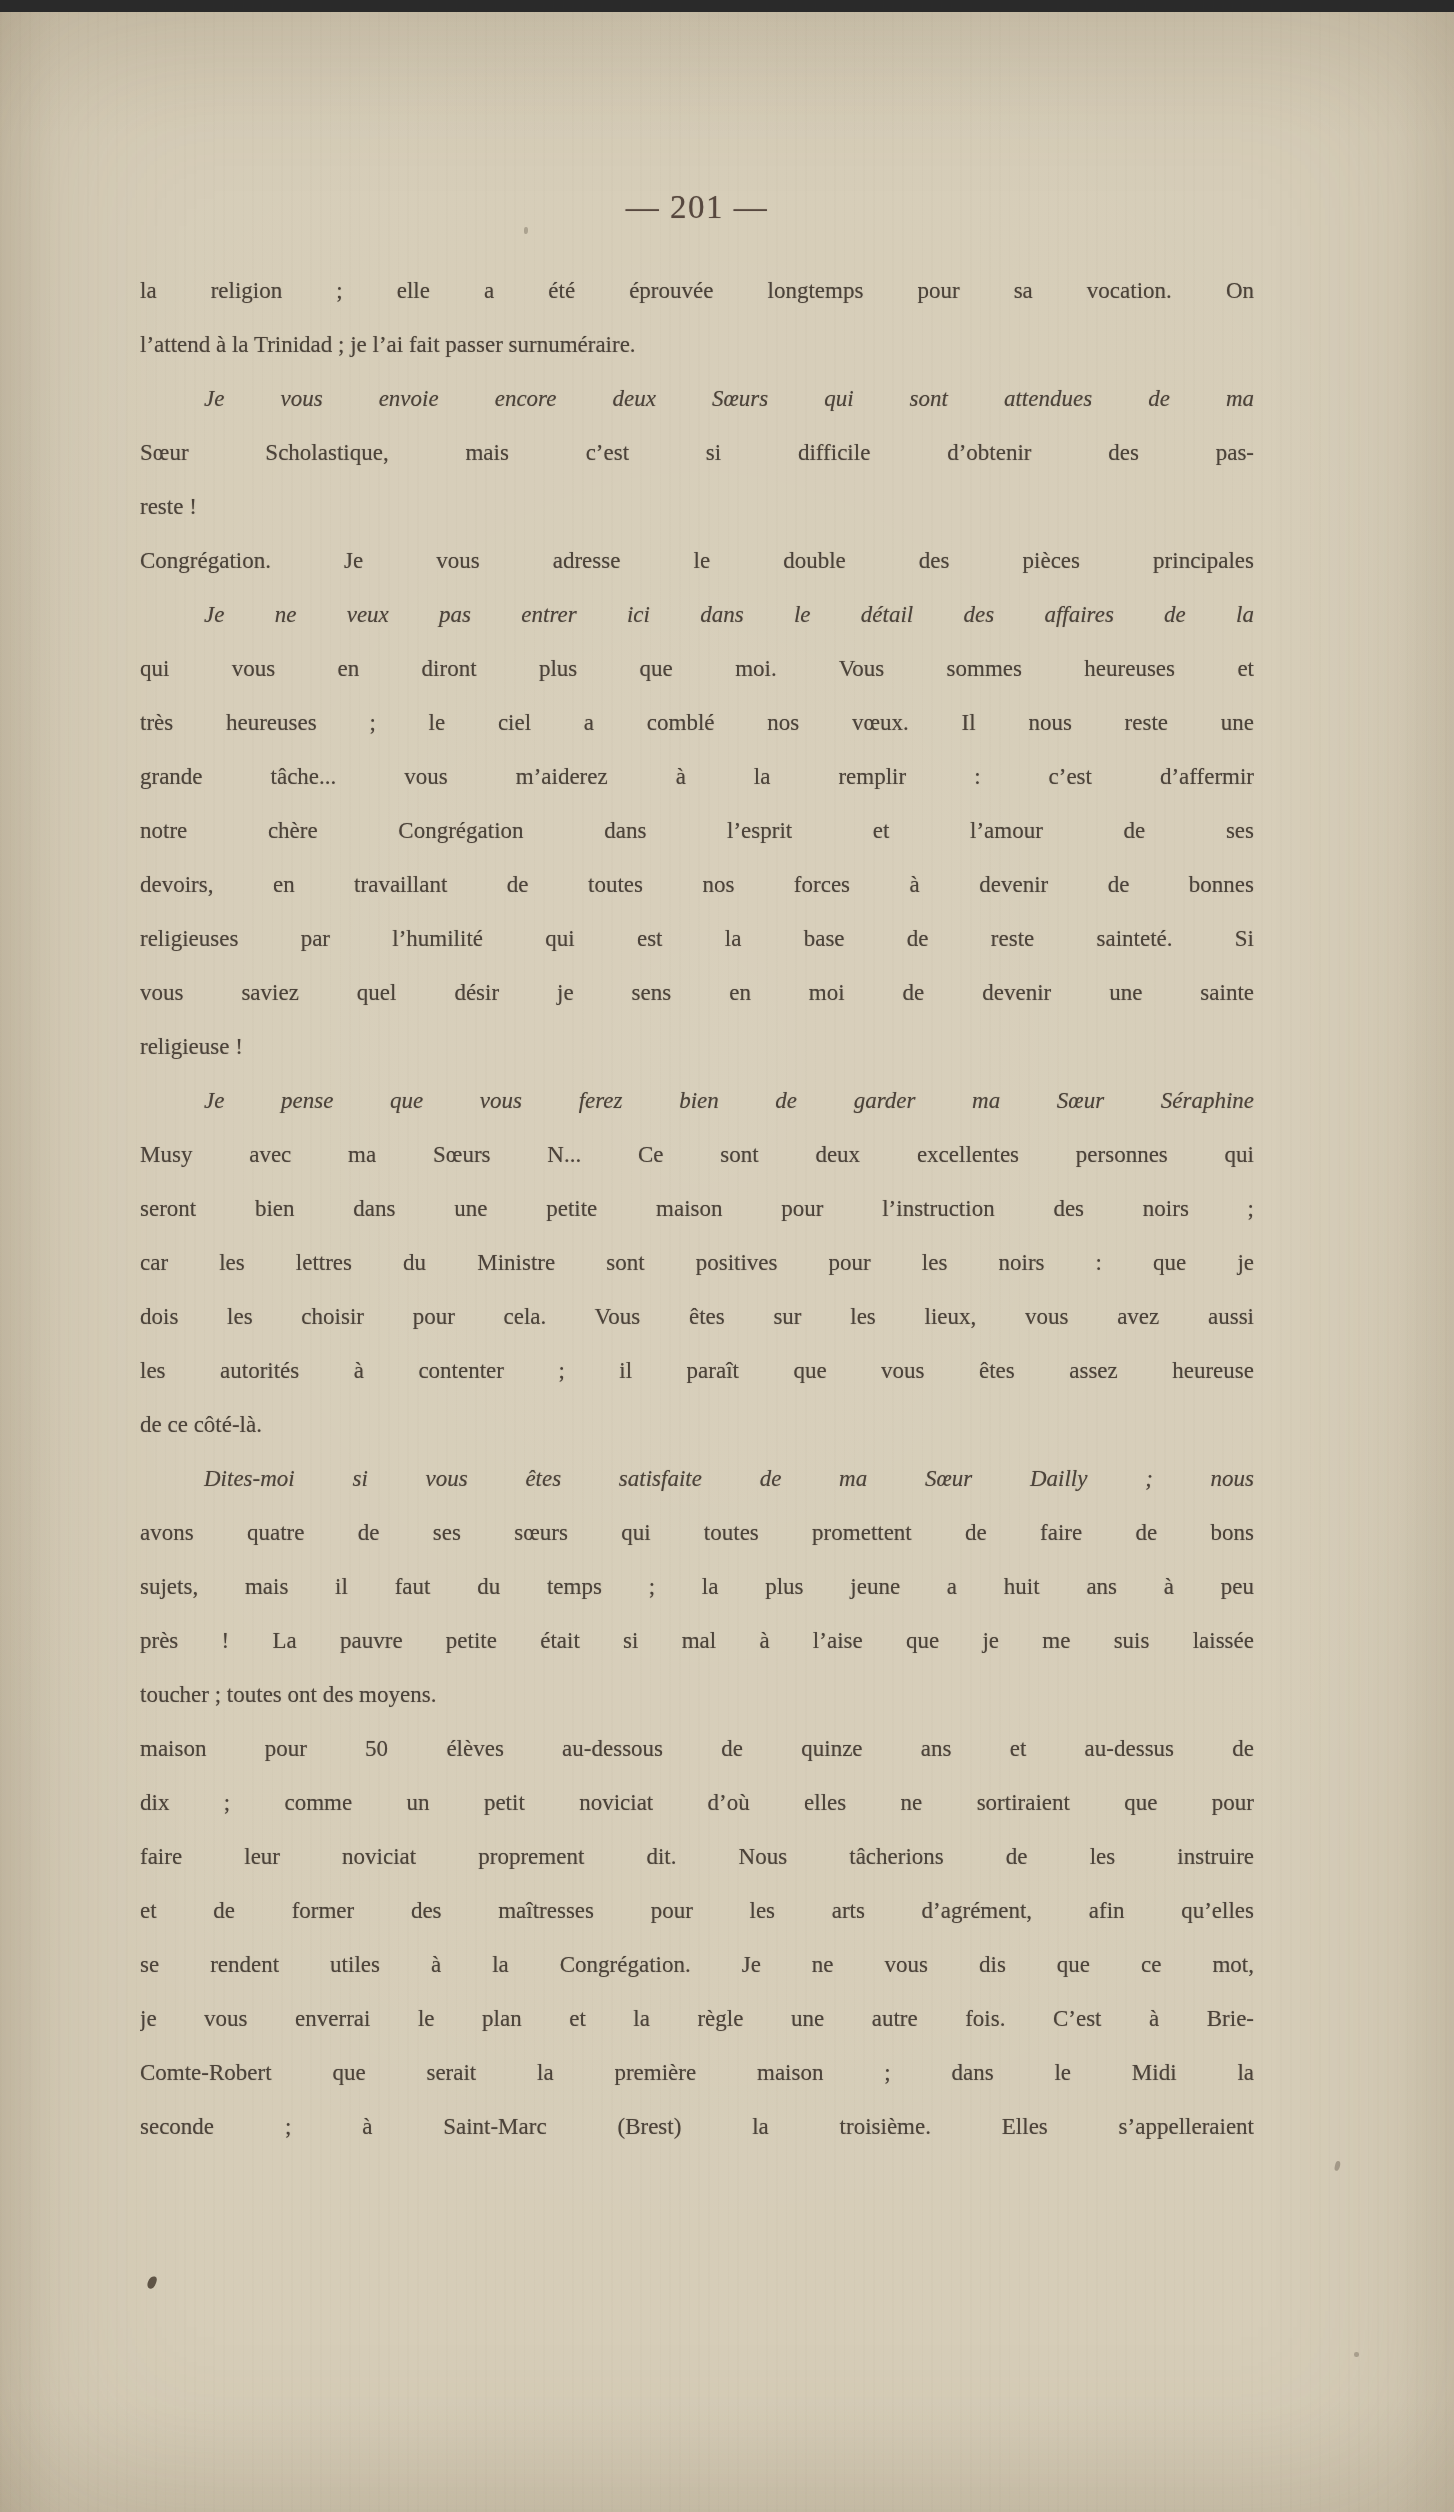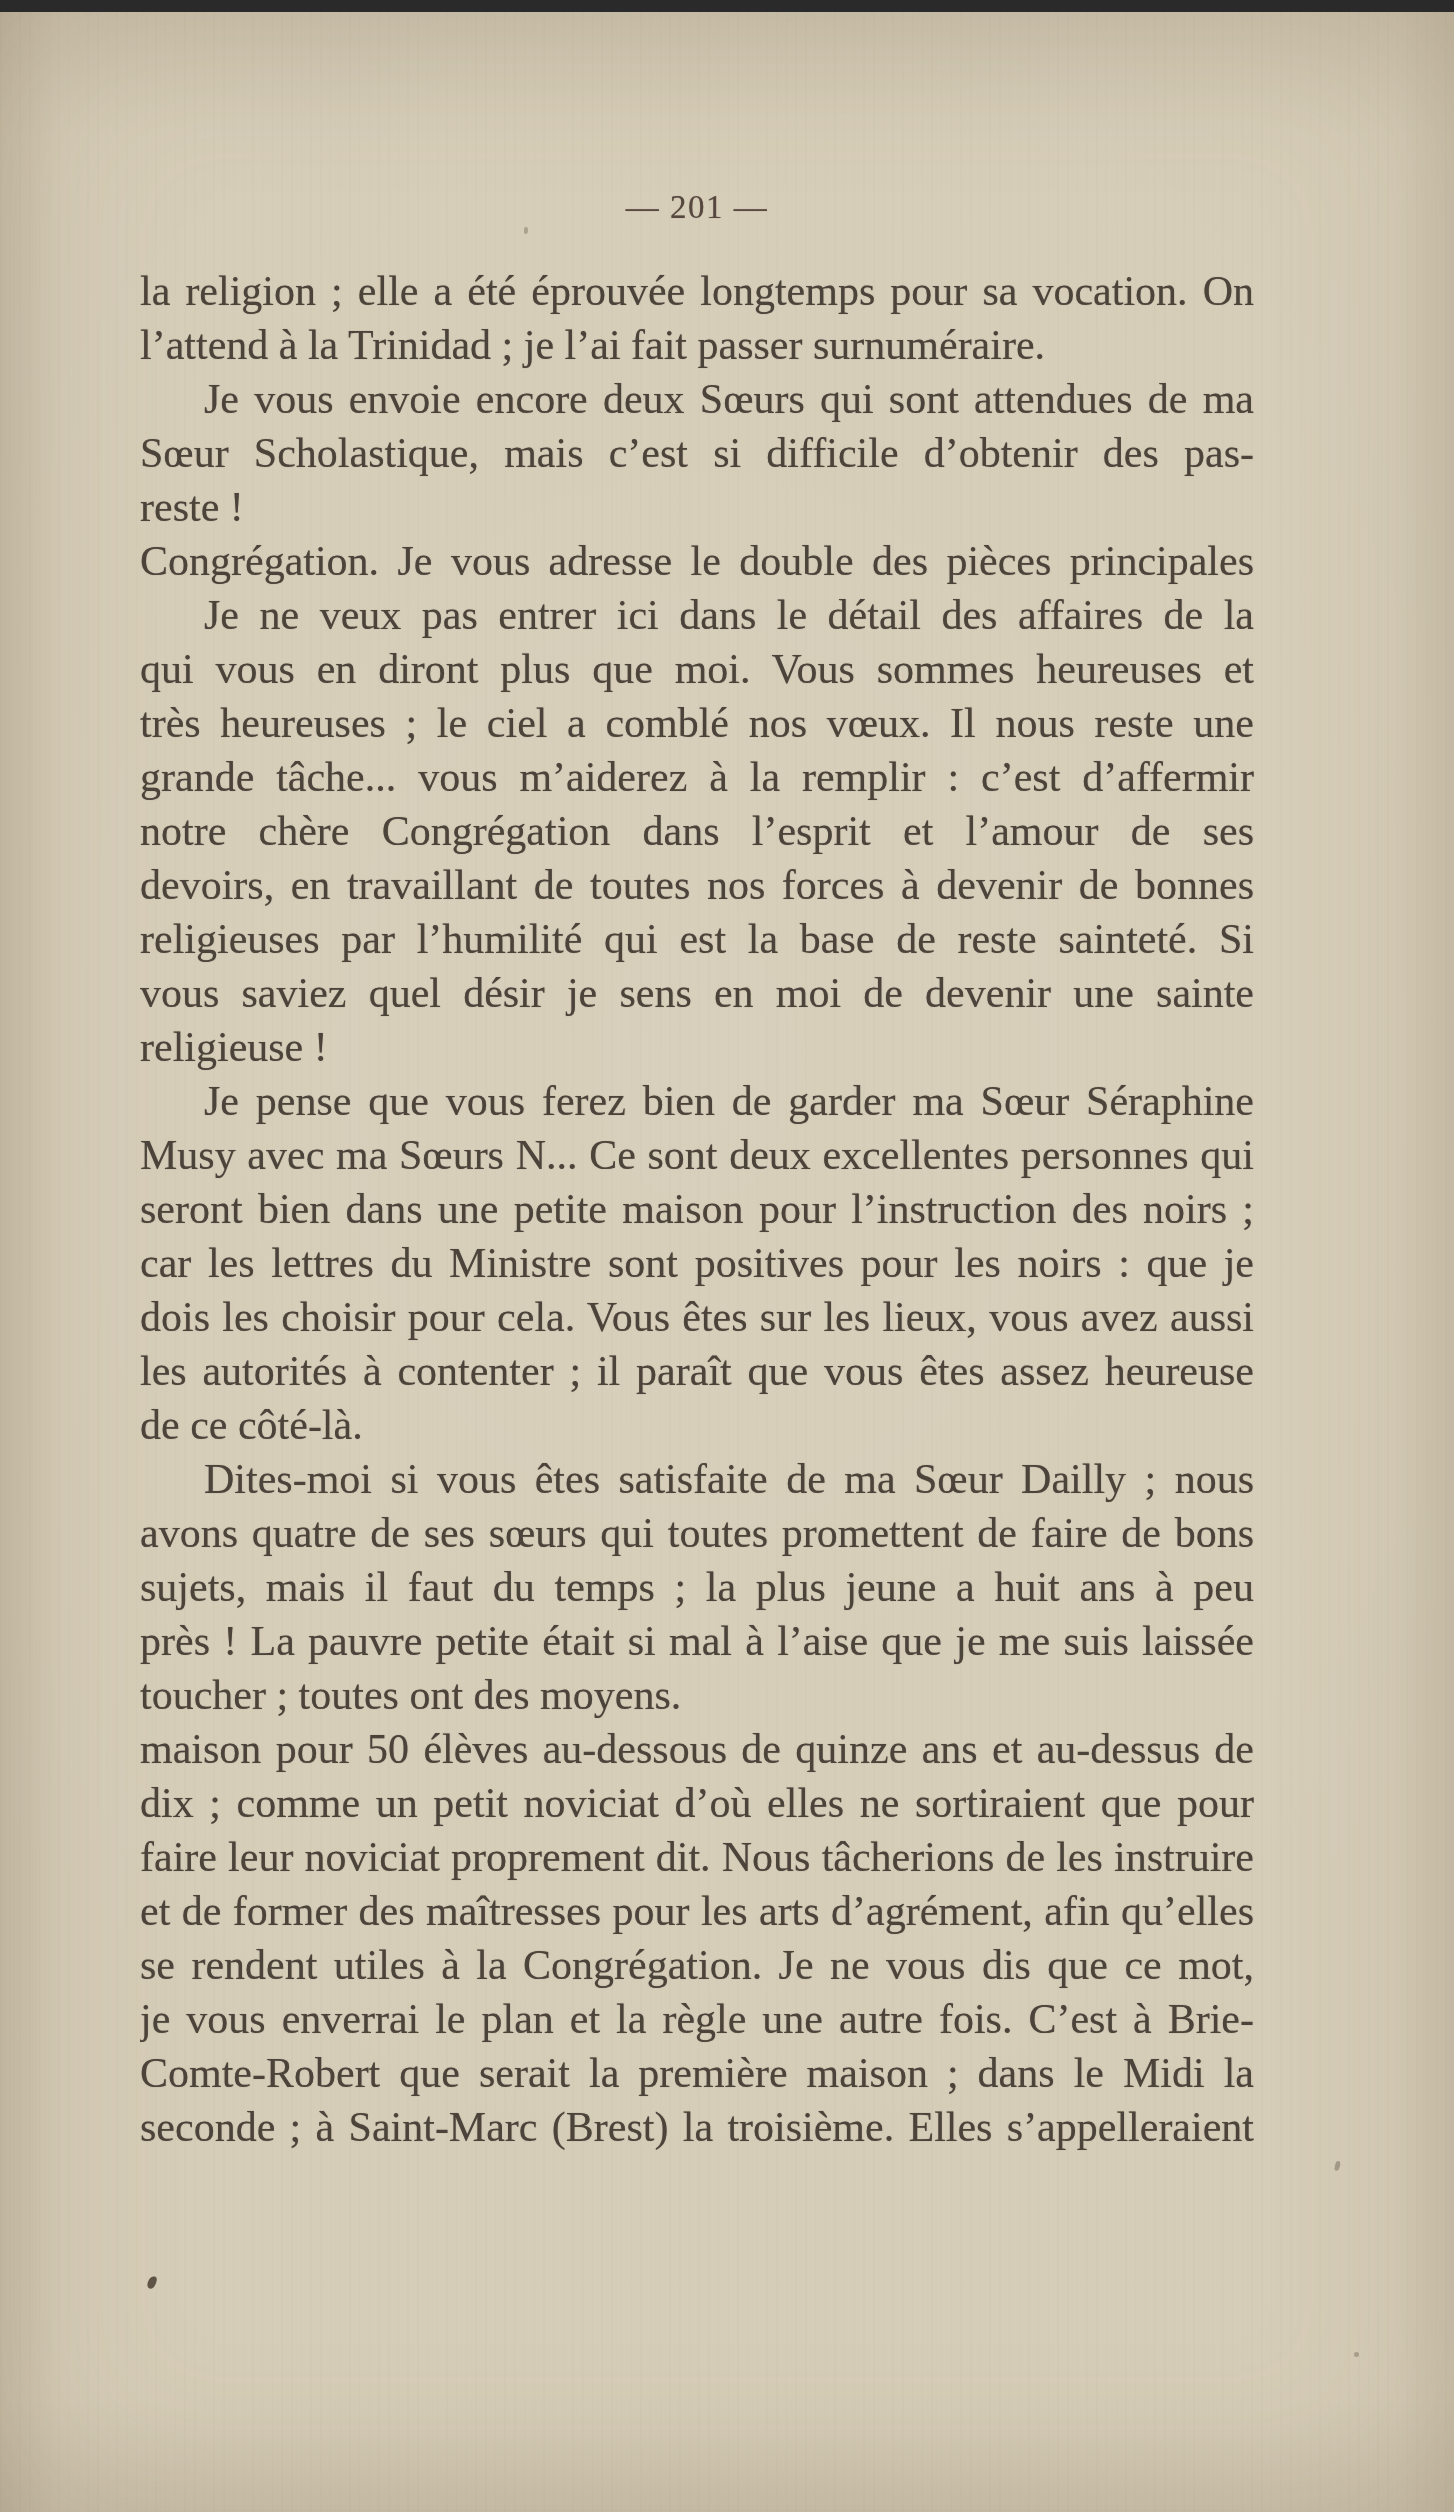--- a/index.html
+++ b/index.html
@@ -34,31 +34,31 @@
     line-height: 39px;
     letter-spacing: 1.5px;
     color: #57483f;
     text-shadow: 0 0 0.9px rgba(87, 72, 63, 0.55);
   }
   .text-block {
     position: absolute;
     top: 252px;
     left: 140px;
     width: 1114px;
-    font-size: 42px;
+    font-size: 23px;
     text-shadow: 0 0 1px rgba(76, 67, 58, 0.5);
   }
   .line {
     height: 54px;
     line-height: 54px;
     text-align: justify;
     text-align-last: justify;
     overflow: hidden;
   }
-  .line.indent { padding-left: 64px; }
+  .line.indent { padding-left: 64px; font-style: italic; }
   .line.no-just {
     text-align: right;
     text-align-last: left;
   }
   .speck {
     position: absolute;
     background: #4a3f33;
   }
   .speck-1 {
     left: 148px; top: 2264px;

